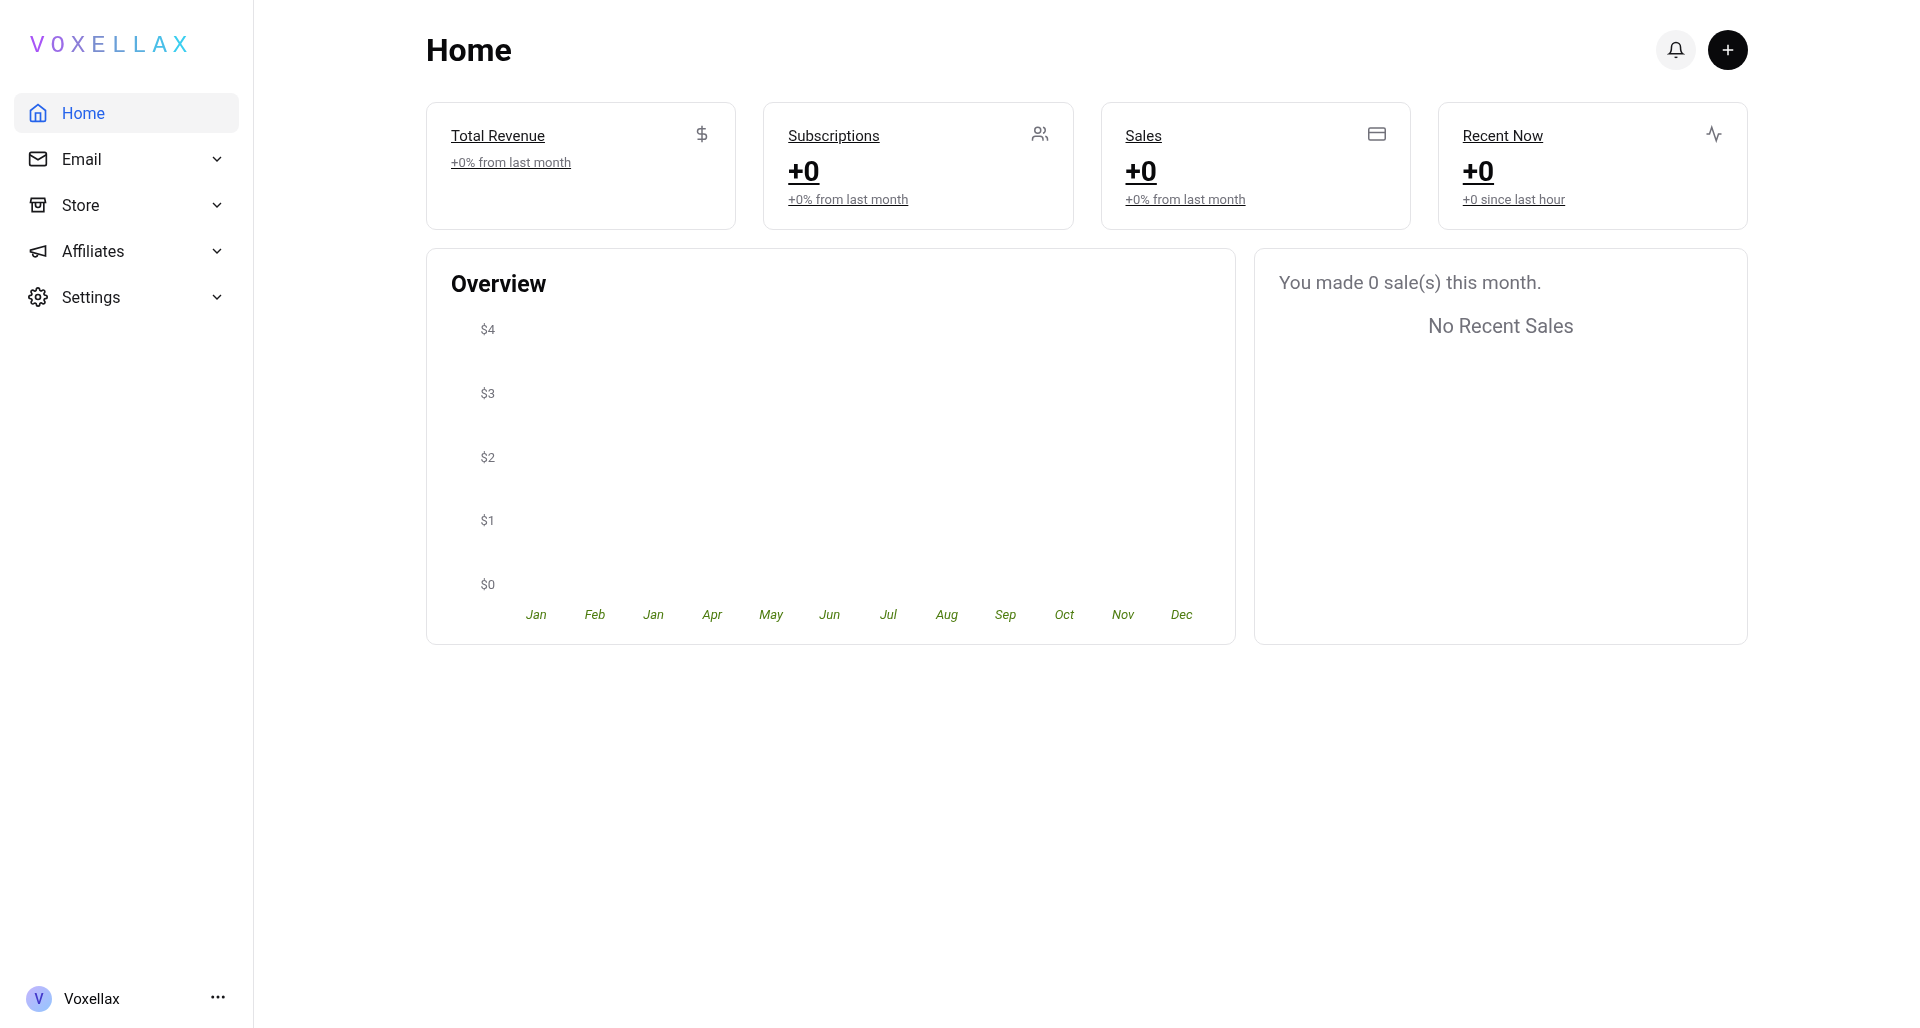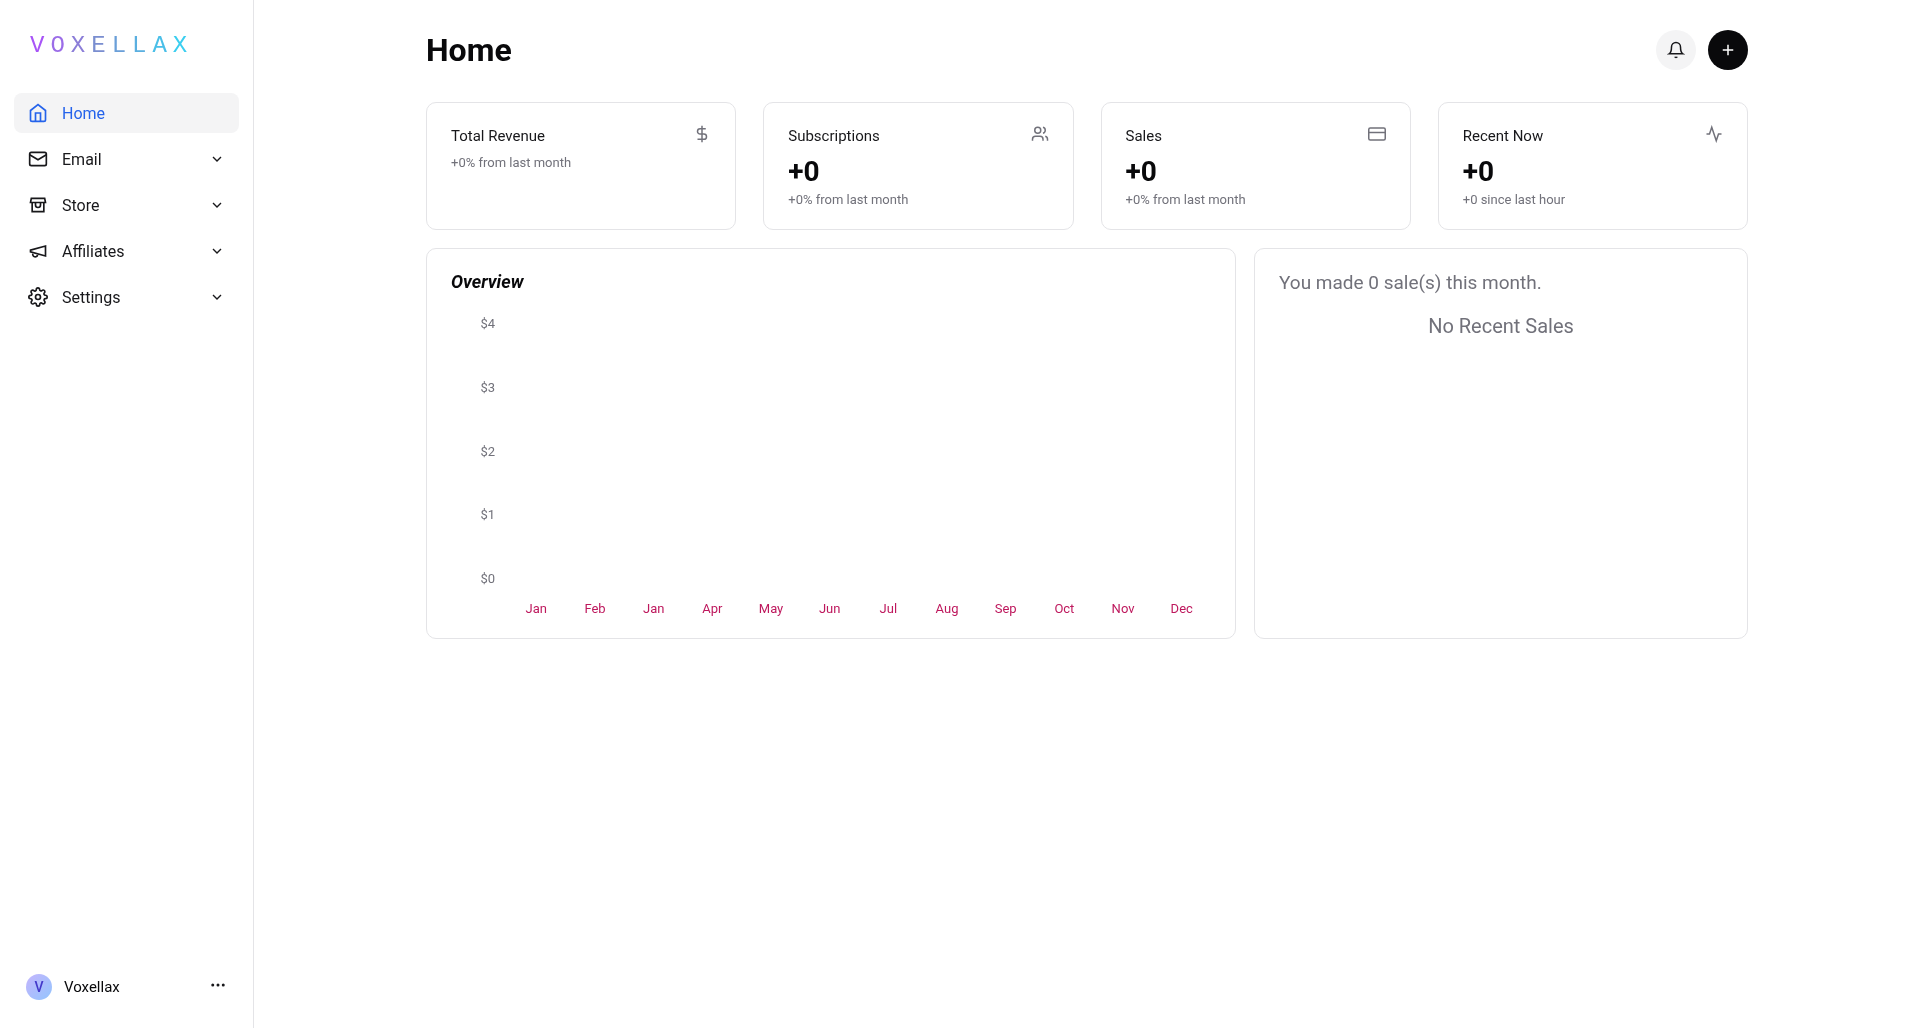--- a/index.html
+++ b/index.html
@@ -1,20 +1,20 @@
 <!DOCTYPE html>
 <html><head>
 <meta charset="utf-8">
 <style>
 * { box-sizing: border-box; margin: 0; padding: 0; }
 body { font-family: -apple-system, BlinkMacSystemFont, "Segoe UI", Roboto, sans-serif; background: #fff; color: #09090b; width: 1920px; height: 1028px; overflow: hidden; }
 .layout { display: flex; height: 100%; }
 
 
-.sidebar { width: 254px; border-right: 1px solid #e4e4e7; display: flex; flex-direction: column; padding: 24px 14px 20px; }
+.sidebar { width: 254px; border-right: 1px solid #e4e4e7; display: flex; flex-direction: column; padding: 24px 14px 8px; }
 .logo { font-size: 24px; font-weight: 500; letter-spacing: 6px; padding: 8px 16px 24px; font-family: "Courier New", monospace; }
 .logo-v { color: #a855f7; }
 .logo-o { color: #9b6ce8; }
 .logo-x1 { color: #8b7dd8; }
 .logo-e { color: #7a8ed0; }
 .logo-l1 { color: #6a9fd8; }
 .logo-l2 { color: #5aafe0; }
 .logo-a { color: #4abfe8; }
 .logo-x2 { color: #3acef0; }
 .nav { display: flex; flex-direction: column; gap: 6px; margin-top: 10px; }
@@ -37,40 +37,40 @@
 .page-title { font-size: 32px; font-weight: 700; }
 .header-actions { margin-left: auto; display: flex; gap: 12px; }
 .icon-btn { width: 40px; height: 40px; border-radius: 50%; display: flex; align-items: center; justify-content: center; cursor: pointer; }
 .icon-btn.light { background: #f4f4f5; }
 .icon-btn.dark { background: #09090b; }
 .icon-btn svg { width: 18px; height: 18px; stroke-width: 2; fill: none; }
 .icon-btn.light svg { stroke: #18181b; }
 .icon-btn.dark svg { stroke: #fff; }
 
 
-.stats { display: grid; grid-template-columns: repeat(4, 1fr); gap: 27px; margin-bottom: 18px; }
+.stats { display: grid; grid-template-columns: repeat(4, 1fr); gap: 27px; margin-bottom: 18px; text-decoration: underline; }
 .card { border: 1px solid #e4e4e7; border-radius: 10px; padding: 22px 24px; background: #fff; }
 .stat-head { display: flex; align-items: center; justify-content: space-between; margin-bottom: 8px; }
 .stat-label { font-size: 15px; color: #18181b; }
 .stat-icon svg { width: 18px; height: 18px; stroke: #71717a; stroke-width: 2; fill: none; }
 .stat-value { font-size: 28px; font-weight: 700; margin-bottom: 4px; }
 .stat-sub { font-size: 13px; color: #71717a; }
 
 
 .panels { display: grid; grid-template-columns: 1fr 494px; gap: 18px; }
-.panel-title { font-size: 18px; font-weight: 700; margin-bottom: 6px; font-style: italic; }
+.panel-title { font-size: 23px; font-weight: 700; margin-bottom: 6px; }
 .panel-sub { font-size: 19px; color: #71717a; margin-bottom: 20px; }
 .no-sales { text-align: center; font-size: 20px; color: #71717a; margin-top: 20px; }
 
 
 .chart { position: relative; height: 300px; margin-top: 24px; padding-left: 56px; padding-bottom: 30px; }
 .y-axis { position: absolute; left: 0; top: 0; bottom: 30px; width: 56px; display: flex; flex-direction: column; justify-content: space-between; }
 .y-tick { font-size: 13px; color: #71717a; text-align: right; padding-right: 12px; }
 .x-axis { position: absolute; left: 56px; right: 0; bottom: 0; display: flex; justify-content: space-between; }
-.x-tick { font-size: 13px; color: #be185d; flex: 1; text-align: center; }
+.x-tick { font-size: 13px; color: #4d7c0f; flex: 1; text-align: center; font-style: italic; }
 </style>
 </head>
 <body>
 
 <div class="layout">
   <aside class="sidebar">
     <div class="logo">
       <span class="logo-v">V</span><span class="logo-o">O</span><span class="logo-x1">X</span><span class="logo-e">E</span><span class="logo-l1">L</span><span class="logo-l2">L</span><span class="logo-a">A</span><span class="logo-x2">X</span>
     </div>
     <nav class="nav" id="nav">

